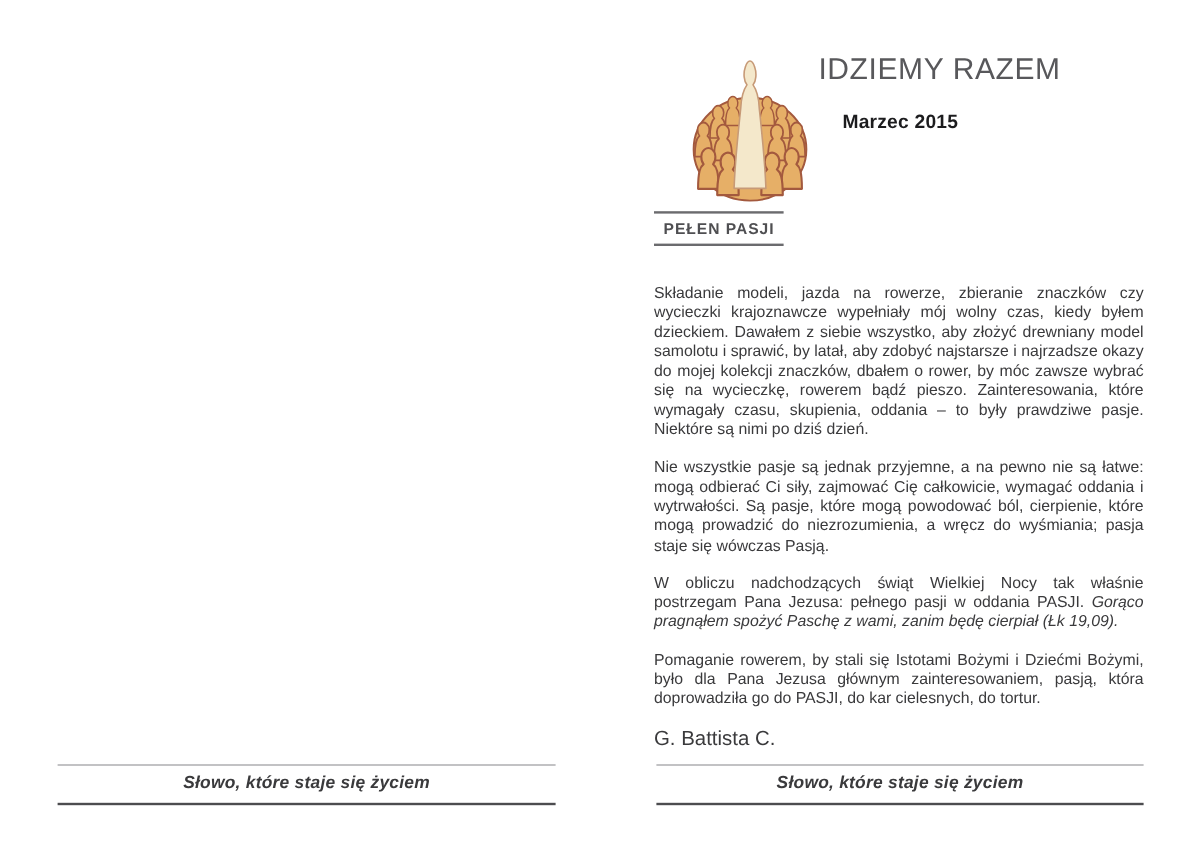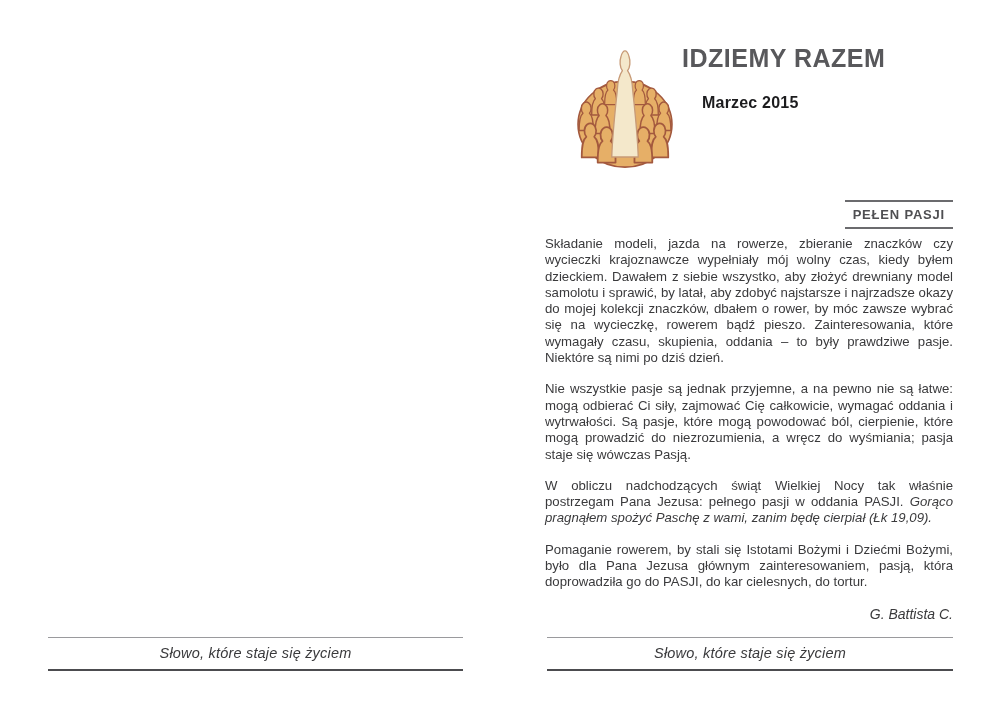--- a/index.html
+++ b/index.html
@@ -18,32 +18,32 @@
 
   
   .logo {
     position: absolute; left: 80px; top: 48px;
     width: 98px; height: 122px;
   }
   .logo svg { width: 100%; height: 100%; display: block; }
   .masthead-text { position: absolute; left: 186px; top: 44px; }
   .newsletter-title {
     margin: 0; font-size: 25px; line-height: 28px;
-    font-weight: bold; letter-spacing: 0.5px;
+    font-weight: normal; letter-spacing: 0.5px;
     color: #58585b;
   }
   .issue-date {
     margin-top: 22px; font-size: 16px; font-weight: bold;
     color: #1c1c1e; letter-spacing: 0.2px; margin-left: 20px;
   }
 
   
   .heading-wrap {
-    position: absolute; left: 49px; top: 200px; width: 408px;
-    text-align: right;
+    position: absolute; left: 49px; top: 176px; width: 408px;
+    text-align: left;
   }
   .article-heading {
     display: inline-block; margin: 0;
     font-size: 13px; font-weight: bold; letter-spacing: 0.8px;
     color: #4f4f52;
     border-top: 2px solid #6b6b6e;
     border-bottom: 2px solid #6b6b6e;
     padding: 5px 8px 5px;
   }
 
@@ -54,38 +54,37 @@
   .article p {
     margin: 0 0 15px 0;
     font-size: 13.2px; line-height: 16.3px;
     text-align: justify;
     color: #3a3a3c;
   }
   .seg-b { font-weight: normal; }
   .seg-i { font-style: italic; }
   .signature {
     margin-top: 6px;
-    text-align: right;
-    font-style: italic;
-    font-size: 14px;
+    text-align: left;
+    font-size: 17px;
     color: #3a3a3c;
   }
 
   
   .page-footer {
     position: absolute; top: 637px;
     border-top: 1px solid #9a9a9d;
     border-bottom: 2.5px solid #4c4c4f;
     text-align: center;
     padding: 6px 0 7px;
   }
   .page-left  .page-footer { left: 48px; width: 415px; }
   .page-right .page-footer { left: 51px; width: 406px; }
   .footer-motto {
-    font-style: italic; font-weight: normal;
+    font-style: italic; font-weight: bold;
     font-size: 14.5px; color: #3a3a3c;
     letter-spacing: 0.2px;
   }
 </style>
 </head>
 <body>
 
 <div class="spread">
 
   <section class="page page-left">

